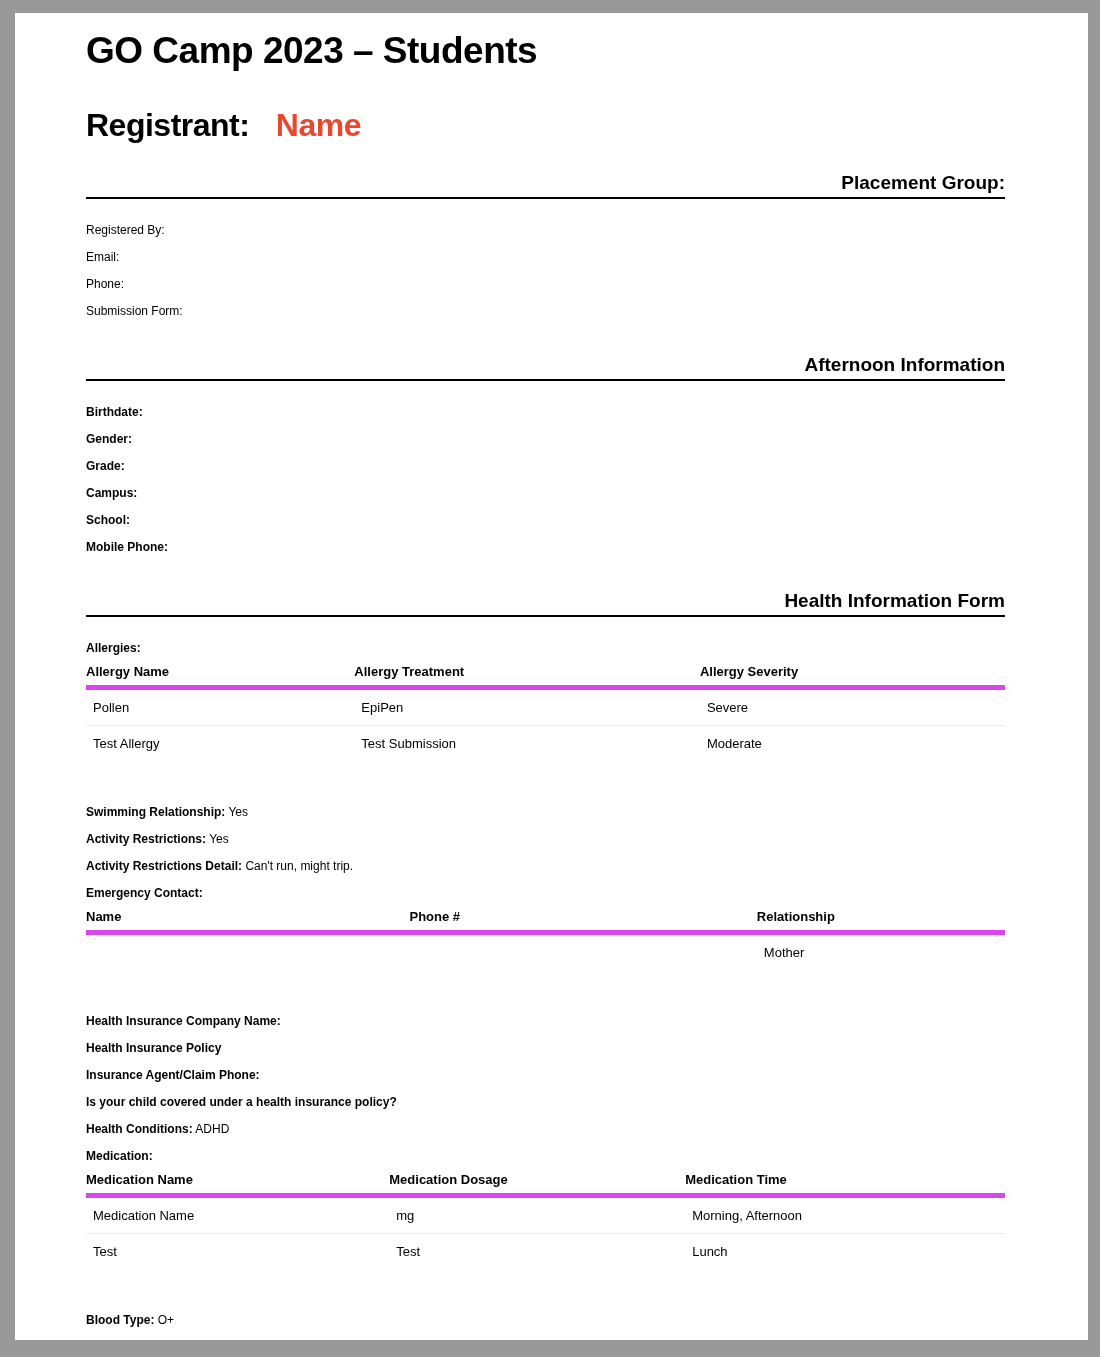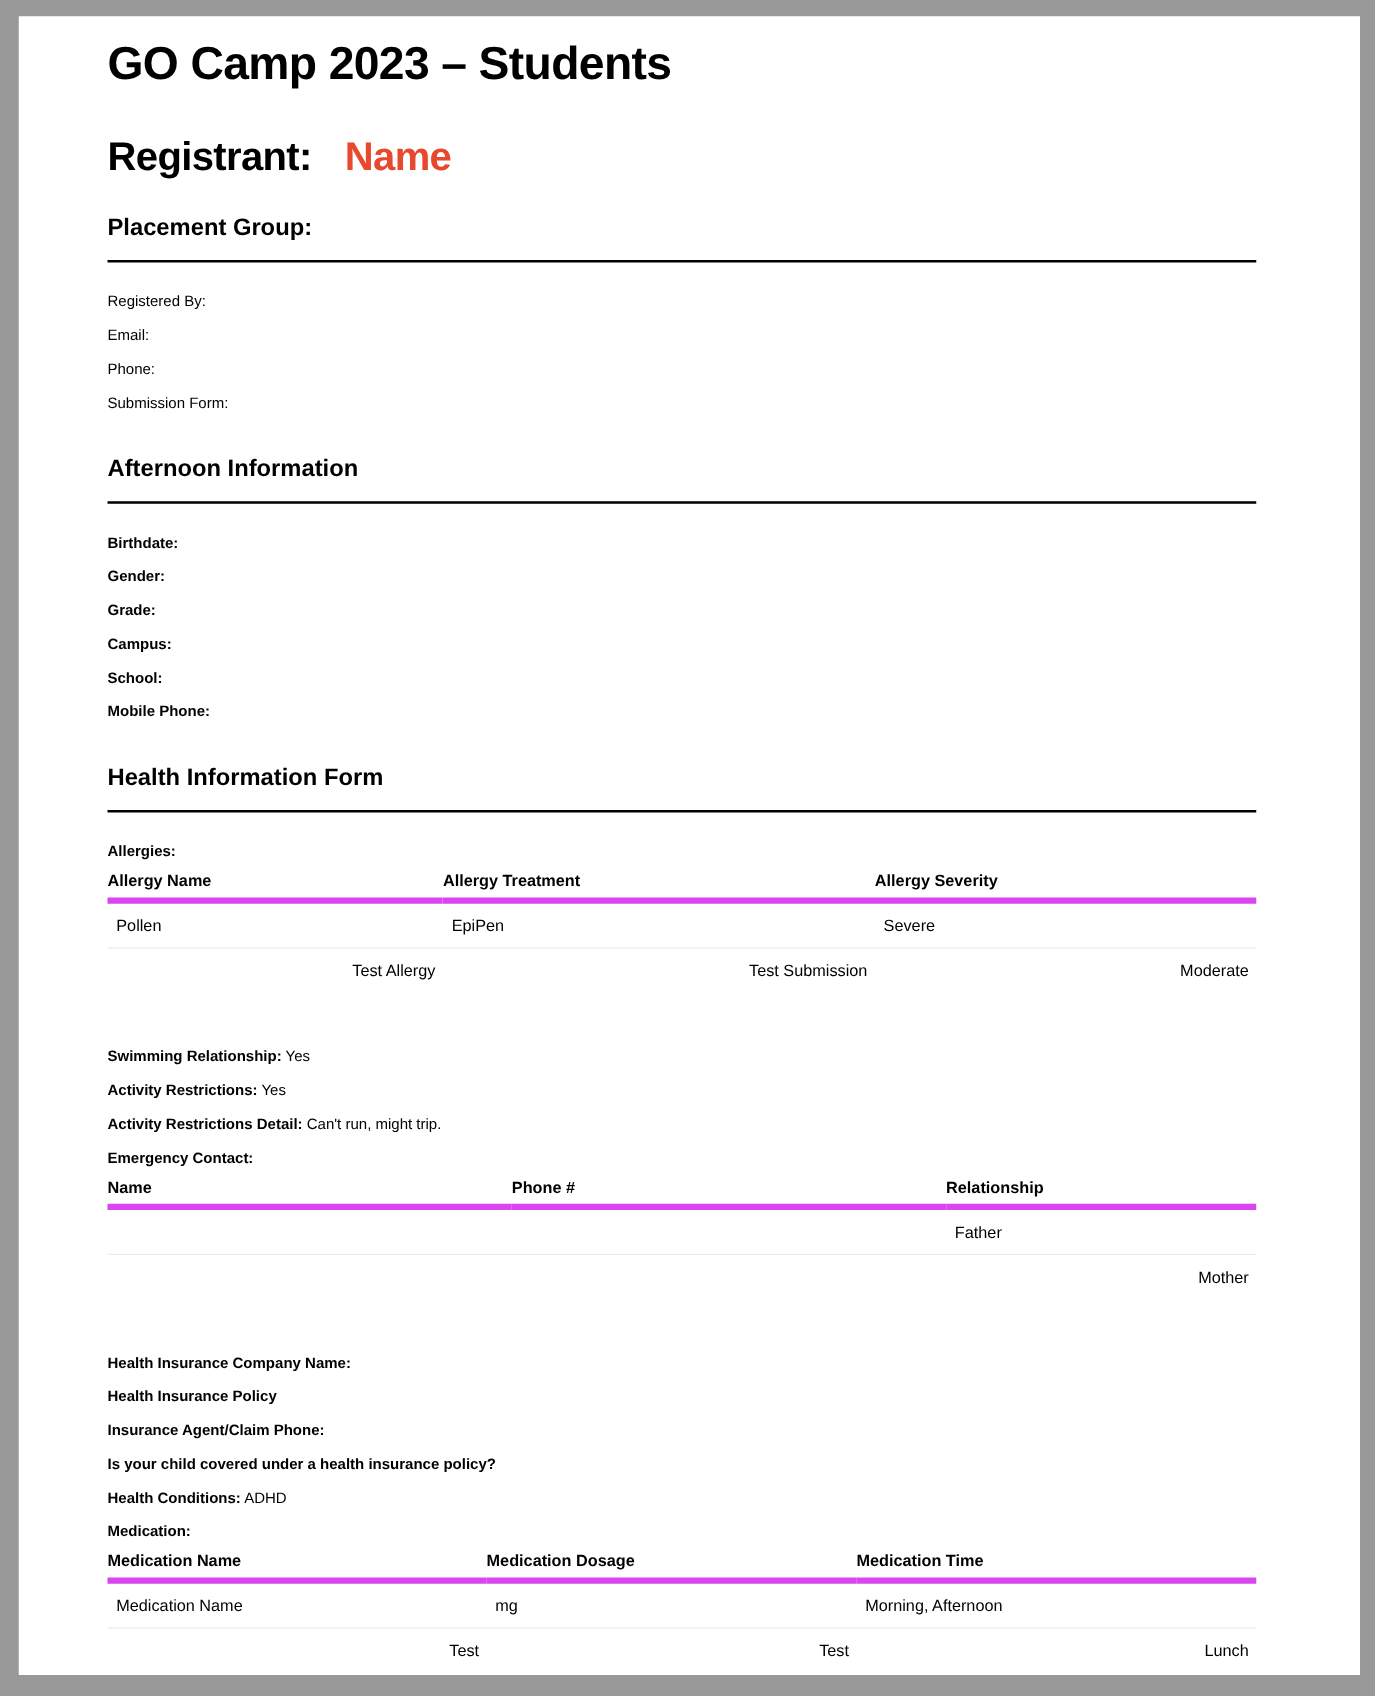--- a/index.html
+++ b/index.html
@@ -30,22 +30,23 @@
     font-size: 32px;
     line-height: 1.15;
     letter-spacing: -0.5px;
   }
   .registrant-name { color: #e8492e; margin-left: 18px; }
   .section-heading {
     margin-top: 30px;
     font-weight: bold;
     font-size: 19px;
     line-height: 1;
-    padding-bottom: 16px;
+    padding-bottom: 5px;
     border-bottom: 2px solid #000;
+    text-align: right;
   }
   .fields { margin-top: 18px; }
   .field { font-size: 12px; line-height: 27px; }
   .f-label.bold { font-weight: bold; }
   table.data-table {
     width: 100%;
     border-collapse: collapse;
     table-layout: fixed;
     margin-top: 2px;
     margin-bottom: 38px;
@@ -56,21 +57,21 @@
     font-weight: bold;
     line-height: 16px;
     padding: 0 0 5px 0;
     border-bottom: 5px solid #d946ef;
   }
   table.data-table td {
     text-align: left;
     line-height: 15px;
     padding: 10px 6px 10px 7px;
   }
-  table.data-table tbody tr + tr td { border-top: 1px solid #ececec; text-align: right; }
+  table.data-table tbody tr + tr td { border-top: 1px solid #ececec; }
   table.allergies  col.c1 { width: 29.2%; } table.allergies  col.c2 { width: 37.6%; }
   table.emergency  col.c1 { width: 35.2%; } table.emergency  col.c2 { width: 37.8%; }
   table.medication col.c1 { width: 33.0%; } table.medication col.c2 { width: 32.2%; }
 </style>
 </head>
 <body>
 
 <div class="page">
 
   <h1 class="doc-title">GO Camp 2023 – Students</h1>
@@ -189,25 +190,20 @@
       <tr>
         <th>Name</th>
         <th>Phone #</th>
         <th>Relationship</th>
       </tr>
     </thead>
     <tbody>
       <tr>
         <td></td>
         <td></td>
-        <td>Father</td>
-      </tr>
-      <tr>
-        <td></td>
-        <td></td>
         <td>Mother</td>
       </tr>
     </tbody>
   </table>
 
   <div class="fields" style="margin-top:0;">
     <div class="field">
       <span class="f-label bold">Health Insurance Company Name:</span>
       <span class="f-value"></span>
     </div>

